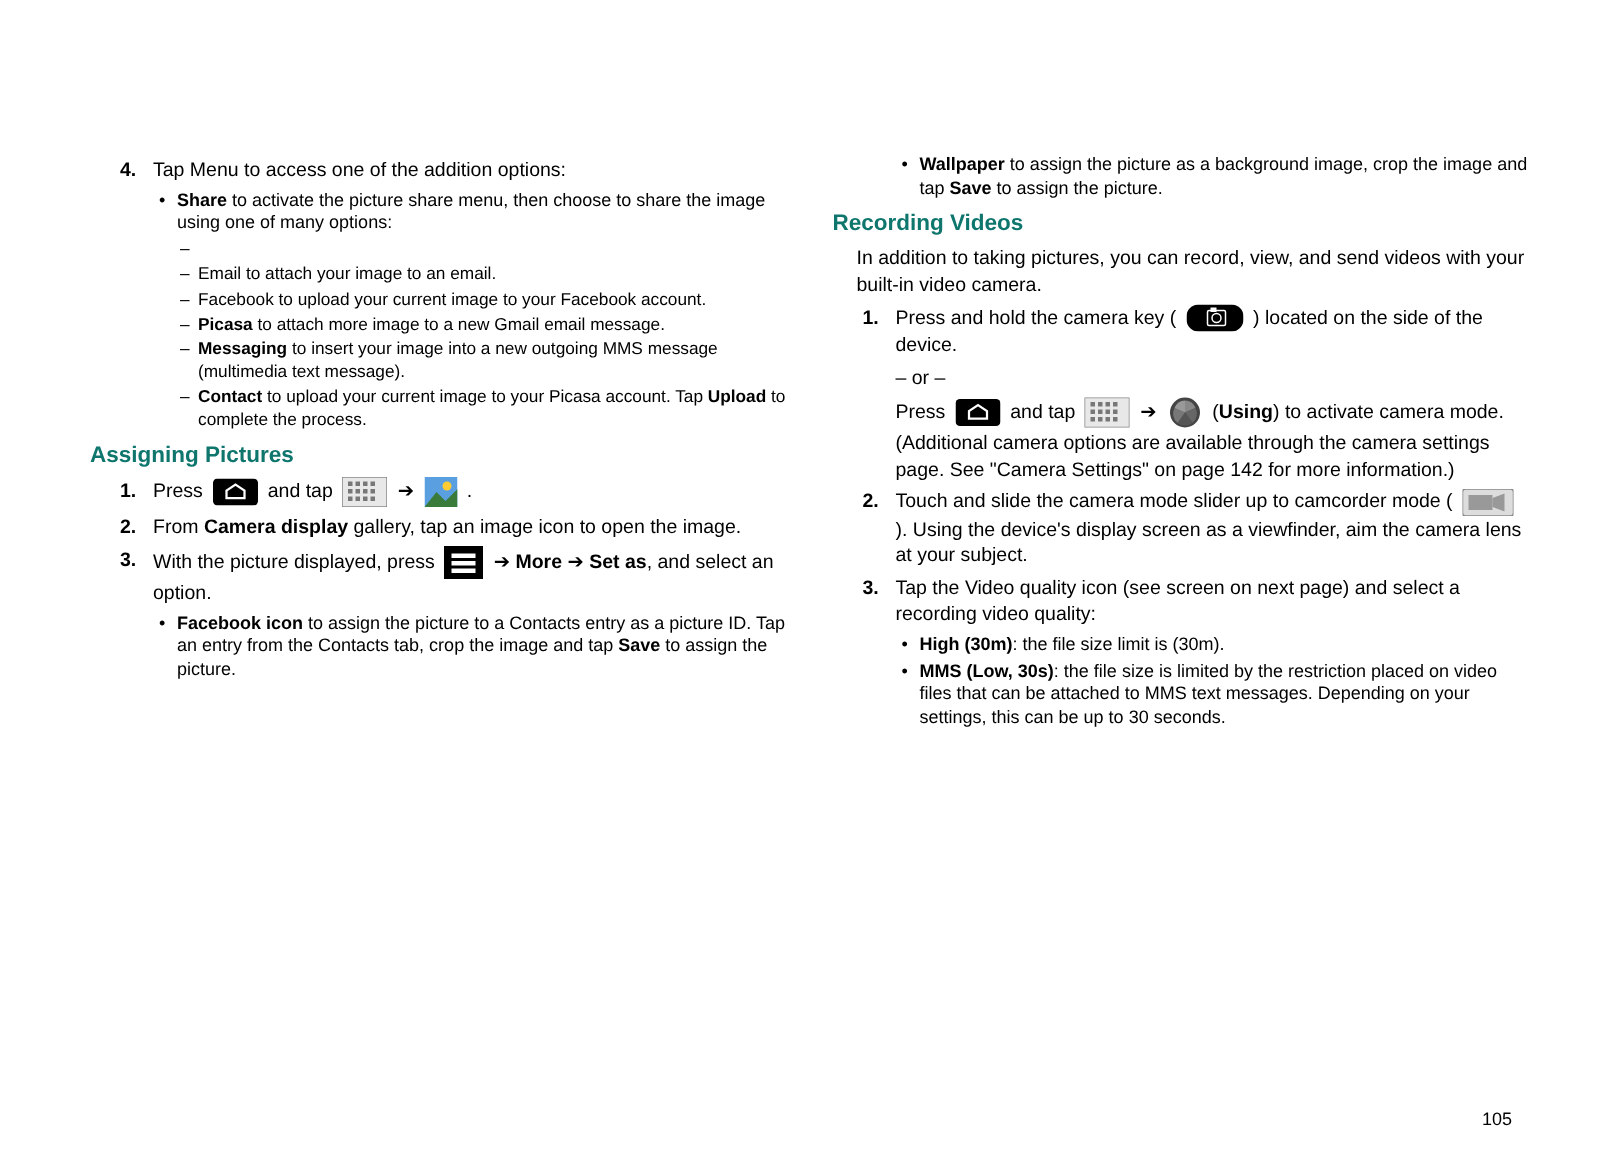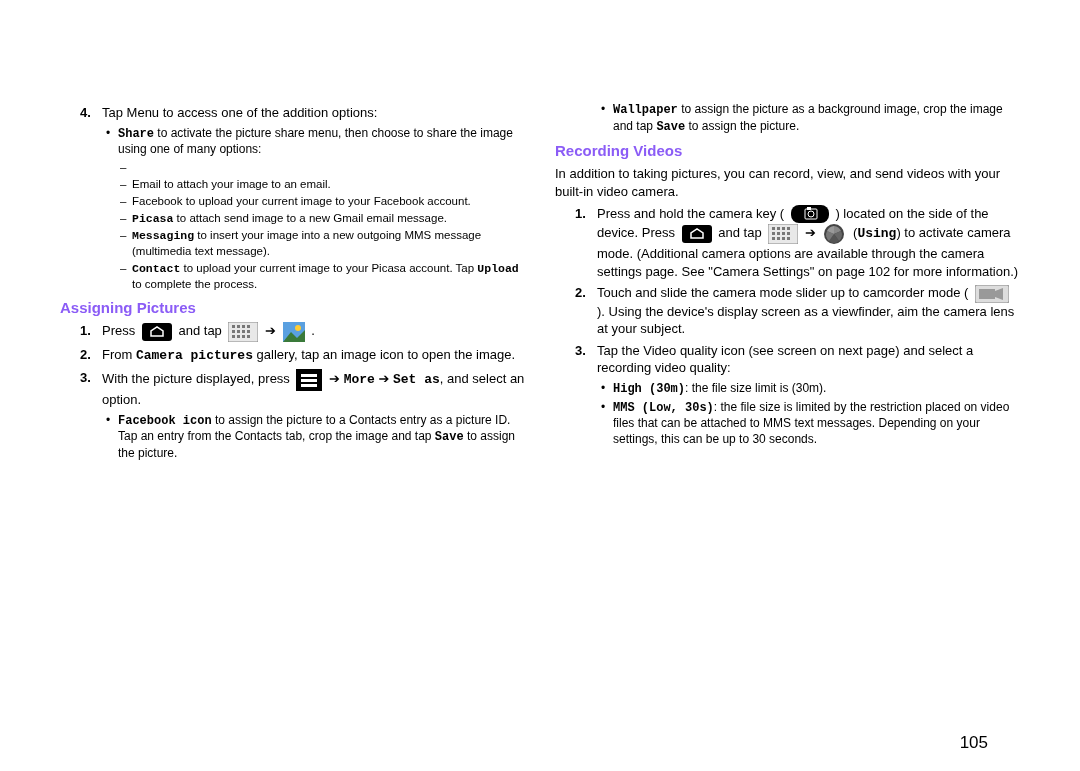--- a/index.html
+++ b/index.html
@@ -19,21 +19,21 @@
     gap: 30px;
     box-sizing: border-box;
     position: relative;
     height: 100%;
   }
   .column {
     flex: 1;
     line-height: 1.35;
   }
   .section-title {
-    color: #8b5cf6;
+    color: #0f766e;
     font-weight: bold;
     font-size: 15px;
     margin: 6px 0 4px 0;
   }
   .num-item {
     display: flex;
     margin: 4px 0 4px 20px;
   }
   .num-item .num {
     font-weight: bold;
@@ -59,24 +59,24 @@
   }
   .dash-item .marker {
     min-width: 12px;
   }
   .intro {
     margin: 4px 0 4px 20px;
   }
   .pagenum {
     position: absolute;
     bottom: 18px;
-    right: 92px;
-    font-size: 17px;
-  }
-  b { font-weight: bold; font-family: Liberation Mono, monospace; }
+    right: 72px;
+    font-size: 12px;
+  }
+  b { font-weight: bold; }
   
   .icon {
     display: inline-block;
     vertical-align: middle;
     margin: 0 3px;
   }
   .icon svg { display: block; }
   .arrow { font-family: Arial; }
 </style>
 </head>
@@ -102,21 +102,21 @@
     <div class="dash-item">
       <span class="marker">–</span>
       <span class="body">Email to attach your image to an email.</span>
     </div>
     <div class="dash-item">
       <span class="marker">–</span>
       <span class="body">Facebook to upload your current image to your Facebook account.</span>
     </div>
     <div class="dash-item">
       <span class="marker">–</span>
-      <span class="body"><b>Picasa</b><span> to attach send image to a new Gmail email message.</span></span>
+      <span class="body"><b>Picasa</b><span> to attach more image to a new Gmail email message.</span></span>
     </div>
     <div class="dash-item">
       <span class="marker">–</span>
       <span class="body"><b>Messaging</b><span> to insert your image into a new outgoing MMS message (multimedia text message).</span></span>
     </div>
     <div class="dash-item">
       <span class="marker">–</span>
       <span class="body"><b>Contact</b><span> to upload your current image to your Picasa account. Tap </span><b>Upload</b><span> to complete the process.</span></span>
     </div>
 
@@ -160,21 +160,21 @@
               <circle cx="15" cy="6" r="3" fill="#ffcc33"></circle>
               <path d="M0 20 L8 10 L14 16 L22 8 L22 20 Z" fill="#3a7a3a"></path>
             </svg>
         </span>
         <span> .</span>
       </span>
     </div>
 
     <div class="num-item">
       <span class="num">2.</span>
-      <span class="body"><span>From </span><b>Camera pictures</b><span> gallery, tap an image icon to open the image.</span></span>
+      <span class="body"><span>From </span><b>Camera display</b><span> gallery, tap an image icon to open the image.</span></span>
     </div>
 
     <div class="num-item">
       <span class="num">3.</span>
       <span class="body">
         <span>With the picture displayed, press </span>
         <span class="icon">
           <svg width="26" height="22">
               <rect x="0" y="0" width="26" height="22" fill="#000"></rect>
               <rect x="5" y="5" width="16" height="3" fill="#fff"></rect>
@@ -195,35 +195,36 @@
 
   <div class="column">
 
     <div class="bullet-item" style="margin-left:46px">
       <span class="marker">•</span>
       <span class="body"><b>Wallpaper</b><span> to assign the picture as a background image, crop the image and tap </span><b>Save</b><span> to assign the picture.</span></span>
     </div>
 
     <div class="section-title">Recording Videos</div>
 
-    <div class="intro" style="margin-left:0">In addition to taking pictures, you can record, view, and send videos with your built-in video camera.</div>
+    <div class="intro" style="margin-left:16px">In addition to taking pictures, you can record, view, and send videos with your built-in video camera.</div>
 
     <div class="num-item">
       <span class="num">1.</span>
       <span class="body">
         <span>Press and hold the camera key ( </span>
         <span class="icon">
           <svg width="38" height="18">
               <rect x="0" y="0" width="38" height="18" rx="8" fill="#000"></rect>
               <rect x="14" y="4" width="12" height="10" rx="1" fill="none" stroke="#fff"></rect>
               <circle cx="20" cy="9" r="3" fill="none" stroke="#fff"></circle>
               <rect x="16" y="2" width="4" height="3" fill="#fff"></rect>
             </svg>
         </span>
         <span> ) located on the side of the device.</span>
+        <div style="margin:4px 0">– or –</div>
         <span>Press </span>
         <span class="icon">
           <svg width="30" height="18">
               <rect x="0" y="0" width="30" height="18" rx="3" fill="#000"></rect>
               <path d="M9 13 L9 8 L15 4 L21 8 L21 13 Z" fill="none" stroke="#fff" stroke-width="1.5"></path>
             </svg>
         </span>
         <span> and tap </span>
         <span class="icon">
           <svg width="30" height="20">
@@ -248,21 +249,21 @@
         <span class="icon">
           <svg width="24" height="22">
               <circle cx="12" cy="11" r="10" fill="#444"></circle>
               <path d="M12 3 A8 8 0 0 1 19 8 L12 11 Z" fill="#888"></path>
               <path d="M19 8 A8 8 0 0 1 17 18 L12 11 Z" fill="#666"></path>
               <path d="M17 18 A8 8 0 0 1 7 18 L12 11 Z" fill="#555"></path>
               <path d="M7 18 A8 8 0 0 1 5 8 L12 11 Z" fill="#777"></path>
               <path d="M5 8 A8 8 0 0 1 12 3 L12 11 Z" fill="#999"></path>
             </svg>
         </span>
-        (<b>Using</b><span>) to activate camera mode. (Additional camera options are available through the camera settings page. See "Camera Settings" on page 102 for more information.)</span>
+        (<b>Using</b><span>) to activate camera mode. (Additional camera options are available through the camera settings page. See "Camera Settings" on page 142 for more information.)</span>
       </span>
     </div>
 
     <div class="num-item">
       <span class="num">2.</span>
       <span class="body">
         <span>Touch and slide the camera mode slider up to camcorder mode ( </span>
         <span class="icon">
           <svg width="34" height="18">
               <rect x="0" y="0" width="34" height="18" rx="2" fill="#ddd" stroke="#888"></rect>

